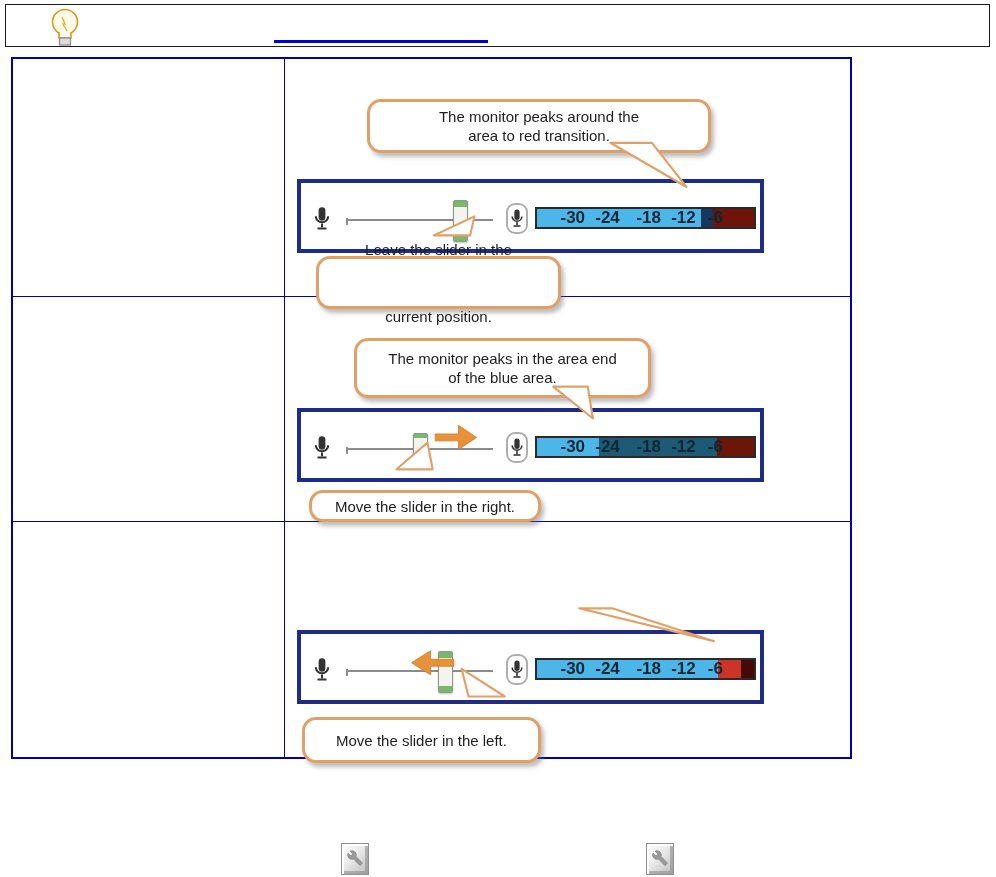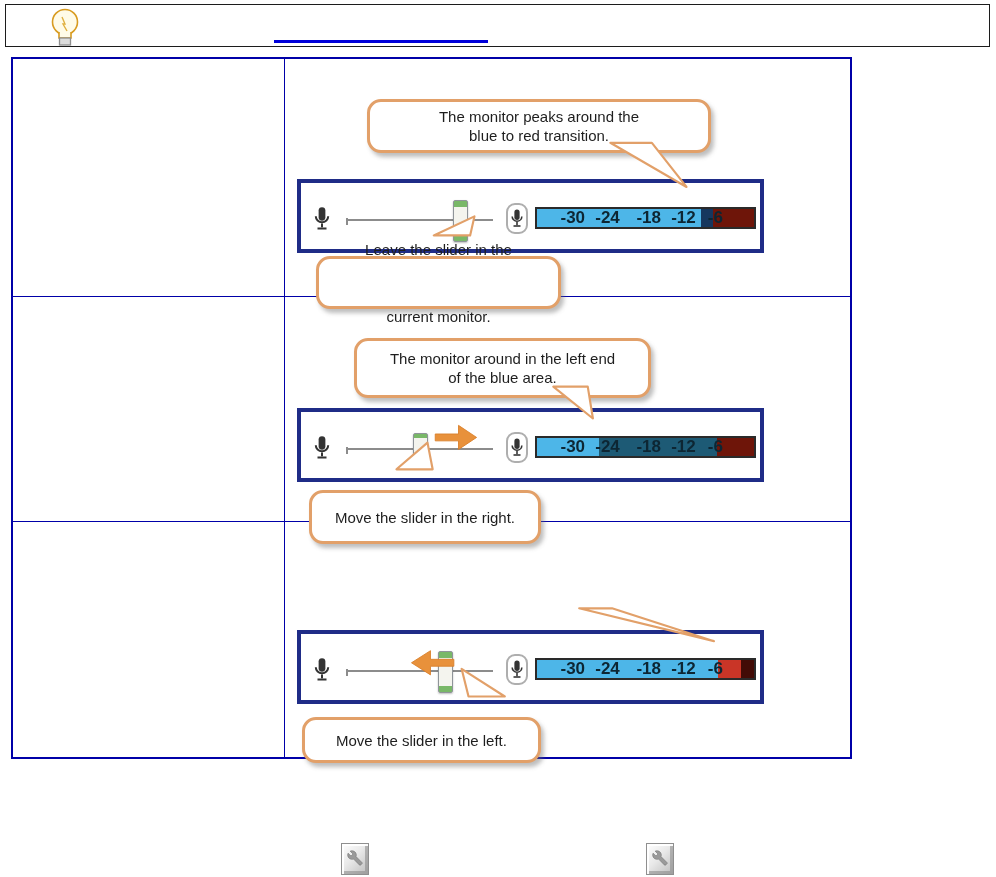--- a/index.html
+++ b/index.html
@@ -80,21 +80,21 @@
 </div>
 
 <div class="instr-table">
 
   <div class="cell"></div>
   <div class="cell last-col">
     <div class="fig">
 
       <div class="bubble" style="left:82px; top:9px; width:344px; height:54px;">
         <div>The monitor peaks around the</div>
-        <div>blue to red transition.</div>
+        <div>area to red transition.</div>
       </div>
 
       <div class="panel" style="top:89px;">
         <span class="mic">
           <svg width="18" height="27" viewBox="0 0 16 24">
             <rect x="5" y="1" width="6" height="12" rx="3" fill="#333"></rect>
             <path d="M2.5 9 a5.5 5.5 0 0 0 11 0" fill="none" stroke="#333" stroke-width="1.8"></path>
             <line x1="8" y1="15.5" x2="8" y2="19" stroke="#333" stroke-width="1.8"></line>
             <line x1="4" y1="20" x2="12" y2="20" stroke="#333" stroke-width="1.8"></line>
           </svg>
@@ -116,36 +116,36 @@
             <div class="tick" style="left: 16.5%;">-30</div>
             <div class="tick" style="left: 32.5%;">-24</div>
             <div class="tick" style="left: 51.5%;">-18</div>
             <div class="tick" style="left: 67.5%;">-12</div>
             <div class="tick" style="left: 82.2%;">-6</div>
           </div>
       </div>
 
       <div class="bubble" style="left:31px; top:166px; width:245px; height:53px;gap:48px;">
         <div>Leave the slider in the</div>
-        <div>current monitor.</div>
+        <div>current position.</div>
       </div>
 
       <svg class="overlay" viewBox="0 0 565 238">
         <polygon class="tail" points="332,61 380,61 420,112"></polygon>
         <polygon class="tail" points="128,168 170,168 175,146"></polygon>
       </svg>
     </div>
   </div>
 
   <div class="cell"></div>
   <div class="cell last-col">
     <div class="fig">
 
       <div class="bubble" style="left:69px; top:10px; width:297px; height:60px;">
-        <div>The monitor around in the left end</div>
+        <div>The monitor peaks in the area end</div>
         <div>of the blue area.</div>
       </div>
 
       <div class="panel" style="top:80px;">
         <span class="mic">
           <svg width="18" height="27" viewBox="0 0 16 24">
             <rect x="5" y="1" width="6" height="12" rx="3" fill="#333"></rect>
             <path d="M2.5 9 a5.5 5.5 0 0 0 11 0" fill="none" stroke="#333" stroke-width="1.8"></path>
             <line x1="8" y1="15.5" x2="8" y2="19" stroke="#333" stroke-width="1.8"></line>
             <line x1="4" y1="20" x2="12" y2="20" stroke="#333" stroke-width="1.8"></line>
@@ -166,21 +166,21 @@
             <div class="seg" style="width: 54.5%; background: rgb(29, 90, 117);"></div>
             <div class="seg" style="width: 17%; background: rgb(110, 21, 9);"></div>
             <div class="tick" style="left: 16.5%;">-30</div>
             <div class="tick" style="left: 32.5%;">-24</div>
             <div class="tick" style="left: 51.5%;">-18</div>
             <div class="tick" style="left: 67.5%;">-12</div>
             <div class="tick" style="left: 82.2%;">-6</div>
           </div>
       </div>
 
-      <div class="bubble" style="left:24px; top:162px; width:232px; height:54px;">
+      <div class="bubble" style="left:24px; top:162px; width:232px; height:32px;">
         <div>Move the slider in the right.</div>
       </div>
 
       <svg class="overlay" viewBox="0 0 565 224">
         <polygon class="tail" points="266,68 306,68 312,105"></polygon>
         <polygon class="tail" points="84,164 126,164 120,133"></polygon>
         <polygon class="arrow" points="129,123 156,123 156,113 177,127 156,141 156,131 129,131"></polygon>
       </svg>
     </div>
   </div>

